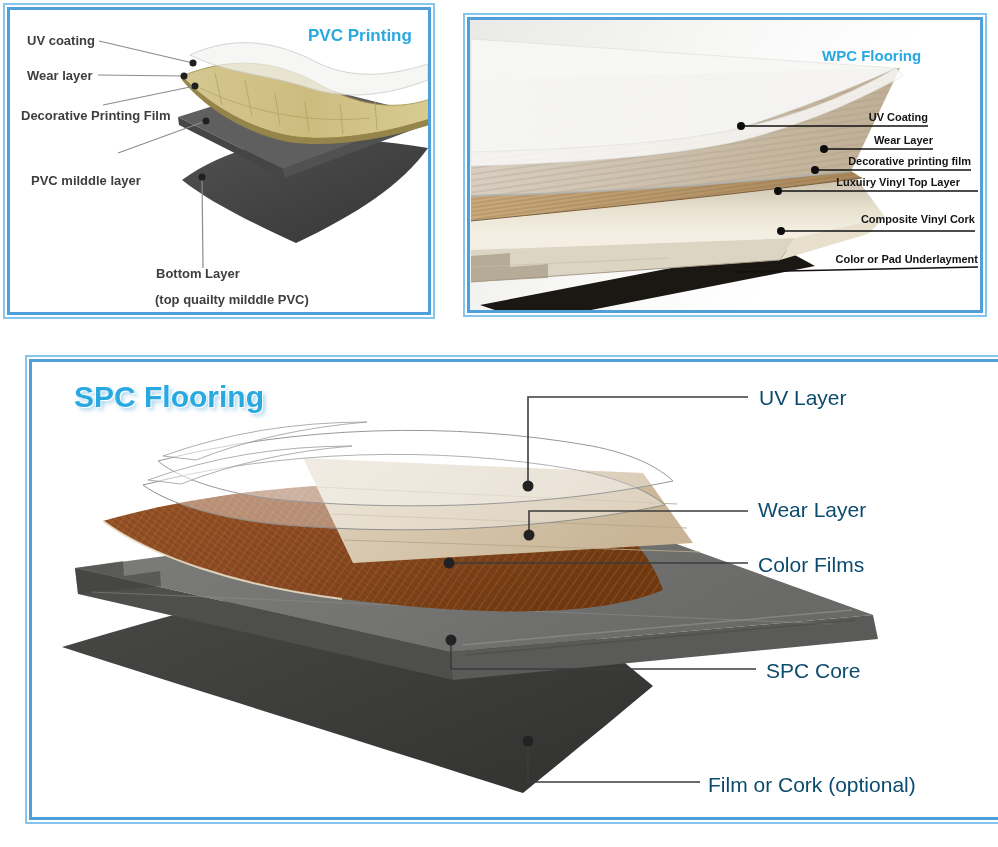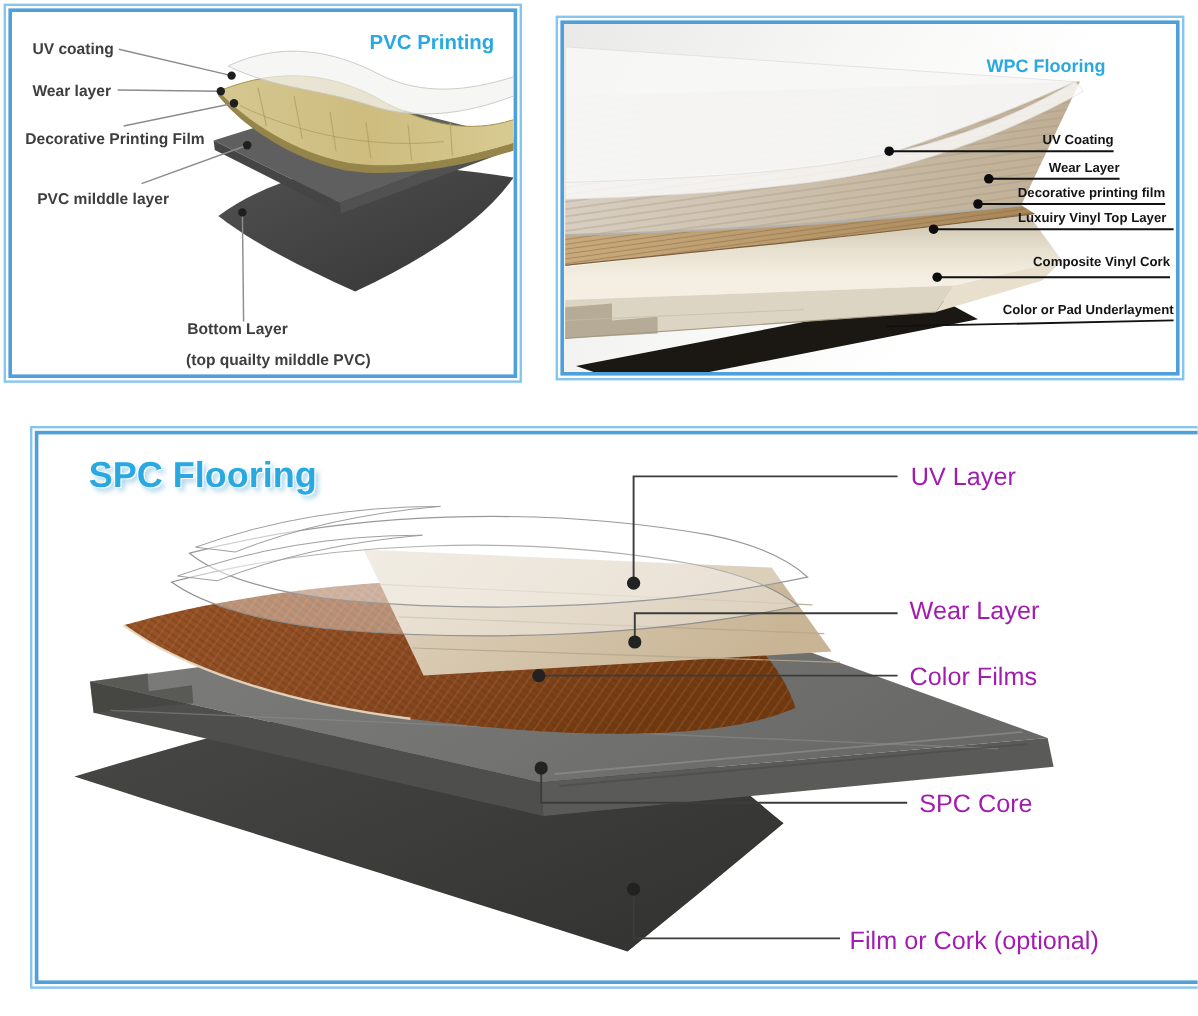--- a/index.html
+++ b/index.html
@@ -13,28 +13,28 @@
   .art{position:absolute;left:0;top:0;}
   .ttl{position:absolute;color:#29a9e0;font-weight:bold;white-space:nowrap;}
   #pvc-title{left:298px;top:16px;font-size:17px;}
   #wpc-title{left:352px;top:27px;font-size:15px;}
   #spc-title{left:42px;top:18px;font-size:30px;
      text-shadow:1px 1px 0 rgba(255,255,255,.95),-1px -1px 0 rgba(255,255,255,.9),
                  3px 3px 4px rgba(80,165,215,.5);}
   .lbl{position:absolute;white-space:nowrap;}
   .pvc-lbl{font-size:13px;font-weight:bold;color:#3e3e3e;}
   .wpc-lbl{font-size:11px;font-weight:bold;color:#141414;}
-  .spc-lbl{font-size:21px;font-weight:normal;color:#a21caf;}
+  .spc-lbl{font-size:21px;font-weight:normal;color:#0c4a6e;}
   
   #pvc-l-uv{left:17px;top:23px;}      #pvc-l-wear{left:17px;top:58px;}
-  #pvc-l-film{left:11px;top:98px;}    #pvc-l-mid{left:21px;top:148px;}
+  #pvc-l-film{left:11px;top:98px;}    #pvc-l-mid{left:21px;top:163px;}
   #pvc-l-bottom{left:146px;top:256px;} #pvc-l-bottom2{left:145px;top:282px;}
   
   #wpc-l-uv{right:52px;top:91px;}    #wpc-l-wear{right:47px;top:114px;}
-  #wpc-l-film{right:9px;top:135px;}  #wpc-l-lux{right:8px;top:156px;}
+  #wpc-l-film{right:9px;top:135px;}  #wpc-l-lux{right:20px;top:156px;}
   #wpc-l-core{right:5px;top:193px;}  #wpc-l-cork{right:2px;top:233px;}
   
   #spc-l-uv{left:727px;top:24px;}    #spc-l-wear{left:726px;top:136px;}
   #spc-l-film{left:726px;top:191px;} #spc-l-core{left:734px;top:297px;}
   #spc-l-foam{left:676px;top:411px;}
 </style>
 </head>
 <body>
 
 <div class="panel" id="pvc-panel">

